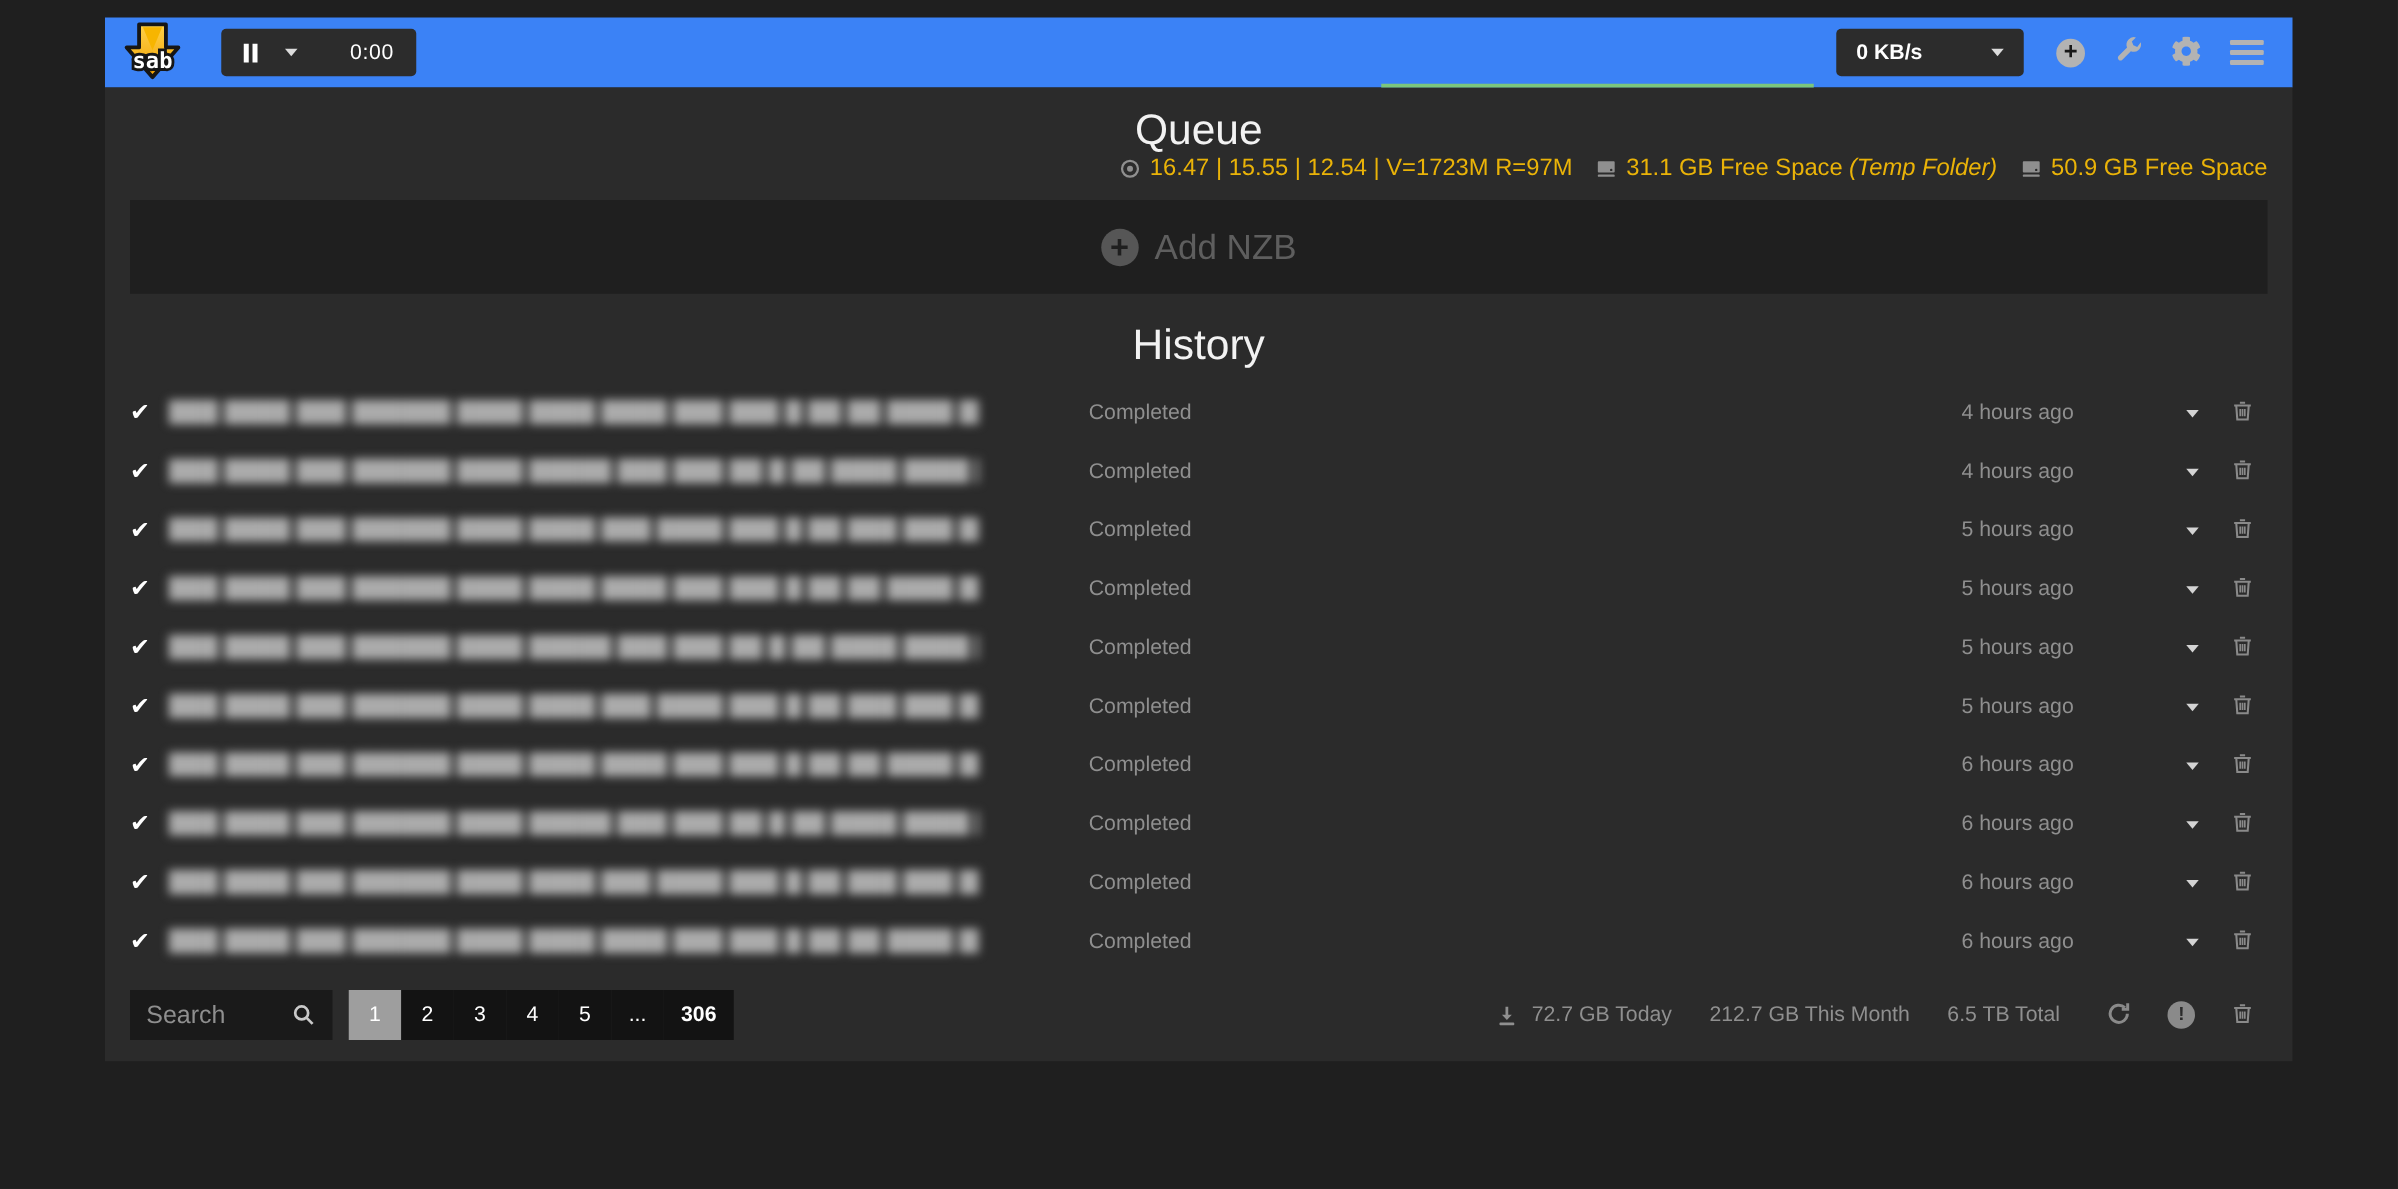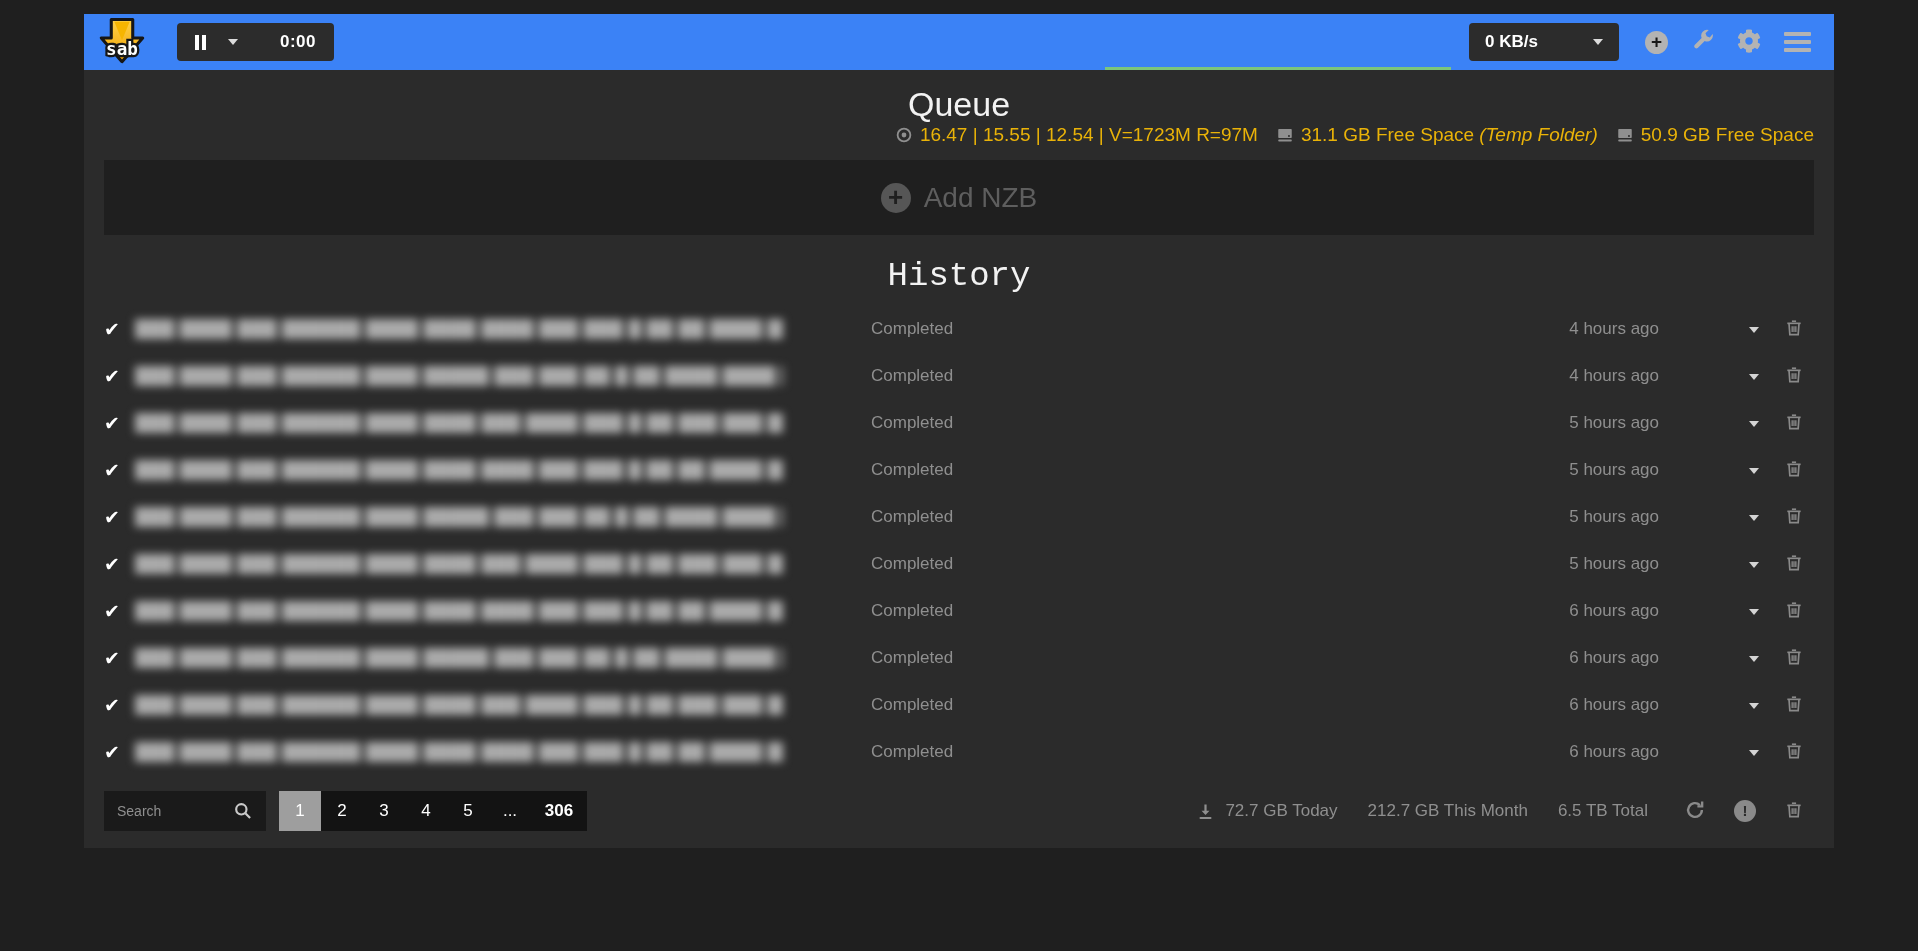--- a/index.html
+++ b/index.html
@@ -22,21 +22,21 @@
     height:38px; margin-left:22px; padding:0 18px;
   }
   .pause-bars { display:flex; gap:3px; cursor:pointer; }
   .pause-bars i { width:4px; height:15px; background:#fff; display:block; }
   .caret {
     width:0; height:0; display:inline-block;
     border-left:5px solid transparent; border-right:5px solid transparent;
     border-top:6px solid #dcdcdc;
   }
   .pause-caret { margin-left:22px; cursor:pointer; }
-  .timer { color:#fff; font-weight:bold; font-size:17px; margin-left:42px; letter-spacing:.5px; }
+  .timer { color:#fff; font-weight:normal; font-size:17px; margin-left:42px; letter-spacing:.5px; }
   .flex1 { flex:1; }
 
   .progress-strip {
     width:346px; height:100%; align-self:stretch;
     border-bottom:3px solid #7cc67c; margin-right:18px;
   }
   .speed-group {
     background:#2c2c2c; border-radius:4px; height:38px; width:150px;
     display:flex; align-items:center; justify-content:space-between;
     padding:0 16px; margin-right:26px; cursor:pointer;
@@ -62,21 +62,21 @@
   .addnzb {
     margin:6px 20px 0 20px; height:75px; background:#1f1f1f;
     display:flex; align-items:center; justify-content:center; gap:13px;
     color:#5e5e5e; font-size:28px; cursor:pointer;
   }
   .plus-circle-add {
     width:30px; height:30px; border-radius:50%; background:#565656;
     color:#1f1f1f; font-size:26px; font-weight:bold; line-height:28px; text-align:center;
   }
 
-  .history-header { padding:22px 20px 10px 20px;font-family:Liberation Mono, monospace; }
+  .history-header { padding:22px 20px 10px 20px; }
 
   
   .hrow { height:47px; display:flex; align-items:center; padding:0 30px 0 20px; }
   .check { color:#fff; font-size:19px; width:31px; flex:none; font-family:"DejaVu Sans",sans-serif; }
   .hname {
     width:648px; flex:none; color:#ababab; font-size:17px;
     filter:blur(4px); white-space:nowrap; overflow:hidden; cursor:pointer;
     font-family:"DejaVu Sans",sans-serif;
   }
   .hstatus { margin-left:88px; width:120px; flex:none; color:#8f8f8f; font-size:17px; }
@@ -86,21 +86,21 @@
   .row-trash-btn { background:none; border:none; margin-left:21px; cursor:pointer; display:flex; }
 
   
   .footer { margin:16px 20px 0 20px; display:flex; align-items:center; padding-right:10px; }
   .search-box {
     width:162px; height:40px; background:#1a1a1a;
     display:flex; align-items:center; padding:0 13px; flex:none;
   }
   .search-box input {
     background:transparent; border:none; outline:none;
-    color:#c4b5fd; font-size:14px; width:108px;
+    color:#c4b5fd; font-size:20px; width:108px;
   }
   .search-box input::placeholder { color:#8f8f8f; }
   .search-icon { margin-left:auto; display:flex; cursor:pointer; }
 
   .pagination { display:flex; margin-left:13px; }
   .page-btn {
     min-width:42px; height:40px; background:#131313; border:none;
     color:#fff; font-size:17px; cursor:pointer; padding:0 10px;
   }
   .page-btn.active { background:#9e9e9e; }

